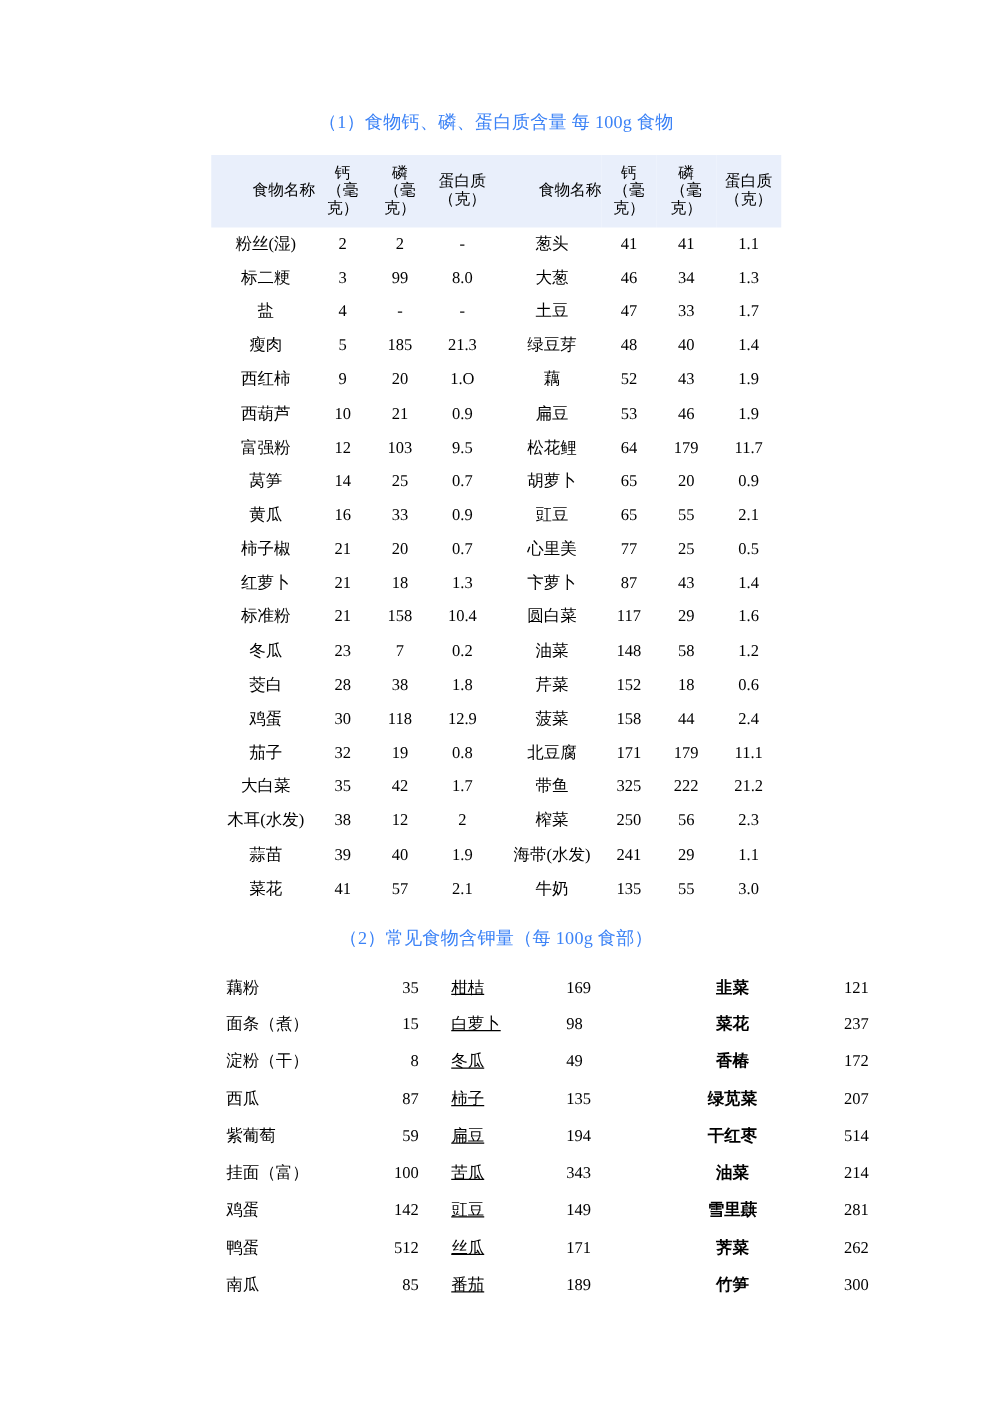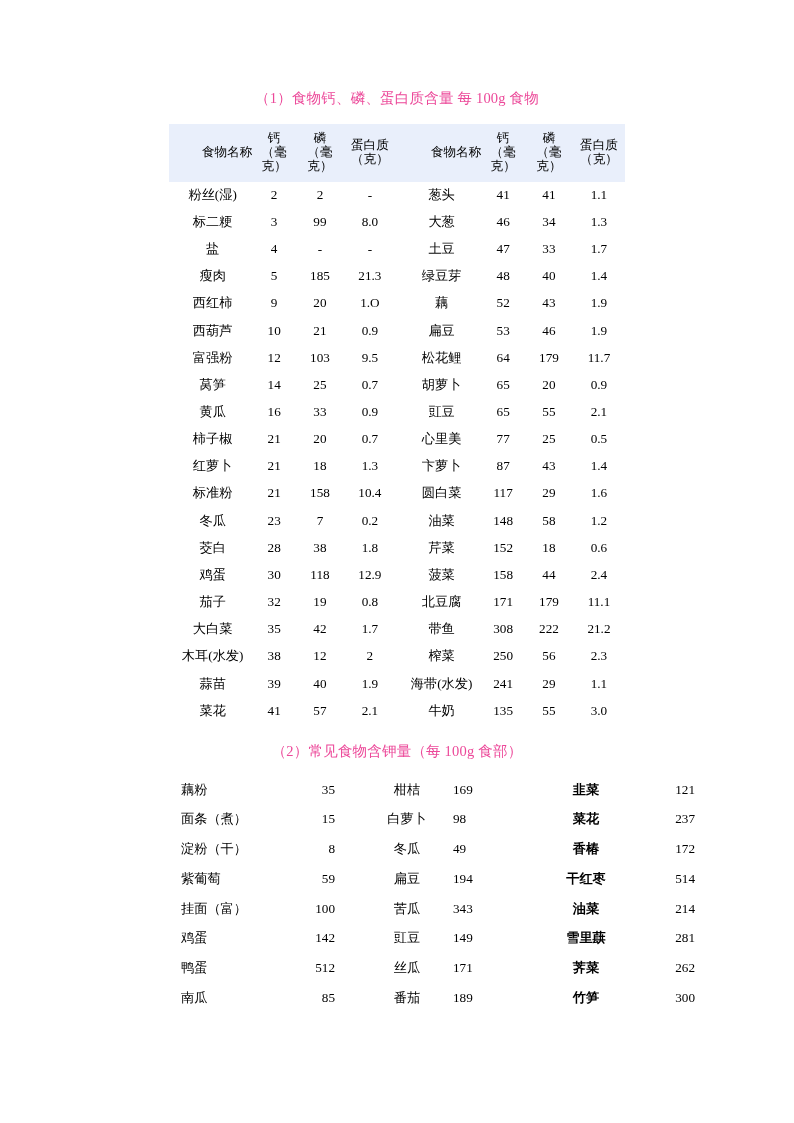--- a/index.html
+++ b/index.html
@@ -23,21 +23,21 @@
     padding: 0;
     position: relative;
   }
 
   
   .section-title {
     text-align: center;
     font-size: 14.5px;
     line-height: 1.4;
     letter-spacing: 0.2px;
-    color: #ec4899;
+    color: #3b82f6;
   }
   #title-1 { margin-top: 88px; }
   #title-2 { margin-top: 16px; }
 
   
   .t1-wrap {
     width: 456px;
     margin: 16px auto 0 auto;
   }
   table.t1 {
@@ -87,21 +87,21 @@
     font-size: 13.2px;
   }
   table.t2 td {
     padding: 7.5px 0 7.5px 0;
     border: none;
     line-height: 1.12;
     white-space: nowrap;
   }
   .k-name  { width: 92px;  text-align: left; padding-left: 14px !important; }
   .k-val   { width: 62px;  text-align: right; padding-right: 8px !important; }
-  .k-name2 { width: 92px;  text-align: center; padding-left: 18px !important; }
+  .k-name2 { width: 92px;  text-align: left; padding-left: 18px !important; text-decoration: underline; }
   .k-val2  { width: 62px;  text-align: left; padding-right: 10px !important; }
   .k-name3 { width: 86px;  text-align: center; padding-left: 18px !important; font-weight: bold; }
   .k-val3  { width: 66px;  text-align: right; padding-right: 6px !important; }
 </style>
 </head>
 <body>
 
 <div class="page">
 
   <div class="section-title" id="title-1">（1）食物钙、磷、蛋白质含量  每 100g 食物</div>
@@ -302,21 +302,21 @@
             <td class="c-num">171</td>
             <td class="c-num2">179</td>
             <td class="c-num3">11.1</td>
           </tr>
           <tr>
             <td class="c-name">大白菜</td>
             <td class="c-num">35</td>
             <td class="c-num2">42</td>
             <td class="c-num3">1.7</td>
             <td class="c-name-r">带鱼</td>
-            <td class="c-num">308</td>
+            <td class="c-num">325</td>
             <td class="c-num2">222</td>
             <td class="c-num3">21.2</td>
           </tr>
           <tr>
             <td class="c-name">木耳(水发)</td>
             <td class="c-num">38</td>
             <td class="c-num2">12</td>
             <td class="c-num3">2</td>
             <td class="c-name-r">榨菜</td>
             <td class="c-num">250</td>
@@ -370,20 +370,28 @@
           </tr>
           <tr>
             <td class="k-name">淀粉（干）</td>
             <td class="k-val">8</td>
             <td class="k-name2">冬瓜</td>
             <td class="k-val2">49</td>
             <td class="k-name3">香椿</td>
             <td class="k-val3">172</td>
           </tr>
           <tr>
+            <td class="k-name">西瓜</td>
+            <td class="k-val">87</td>
+            <td class="k-name2">柿子</td>
+            <td class="k-val2">135</td>
+            <td class="k-name3">绿苋菜</td>
+            <td class="k-val3">207</td>
+          </tr>
+          <tr>
             <td class="k-name">紫葡萄</td>
             <td class="k-val">59</td>
             <td class="k-name2">扁豆</td>
             <td class="k-val2">194</td>
             <td class="k-name3">干红枣</td>
             <td class="k-val3">514</td>
           </tr>
           <tr>
             <td class="k-name">挂面（富）</td>
             <td class="k-val">100</td>

